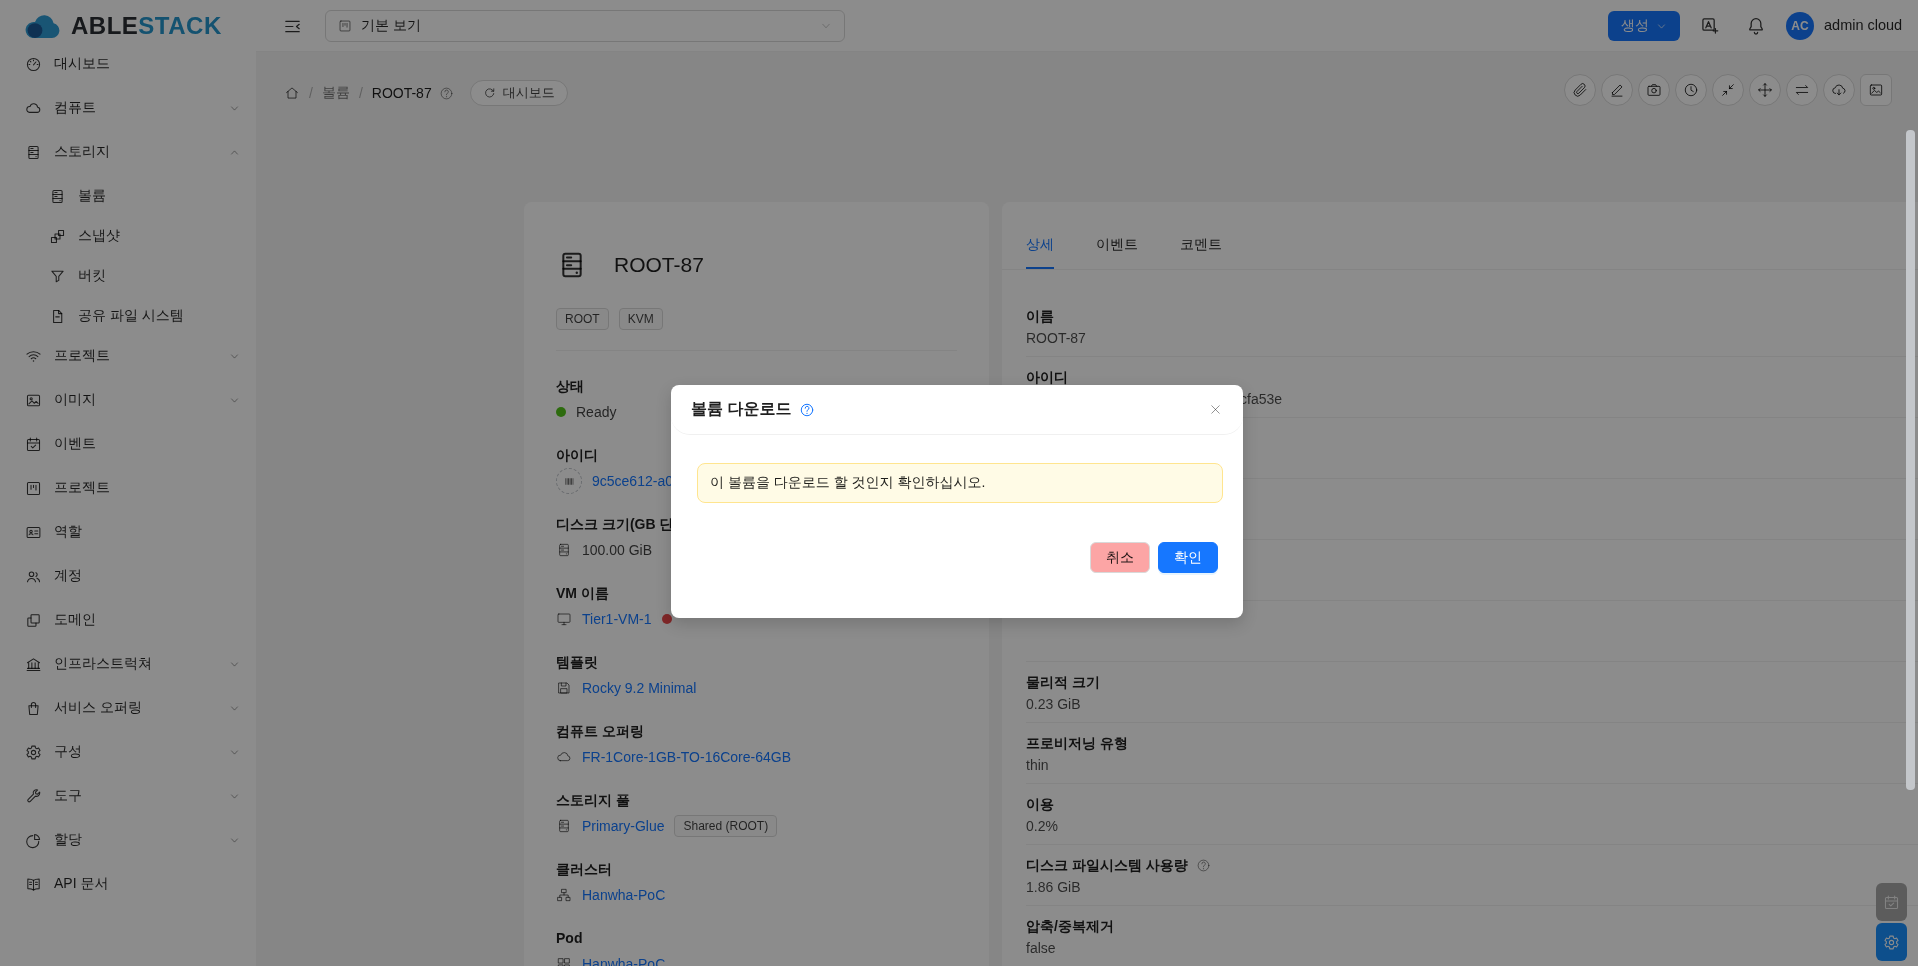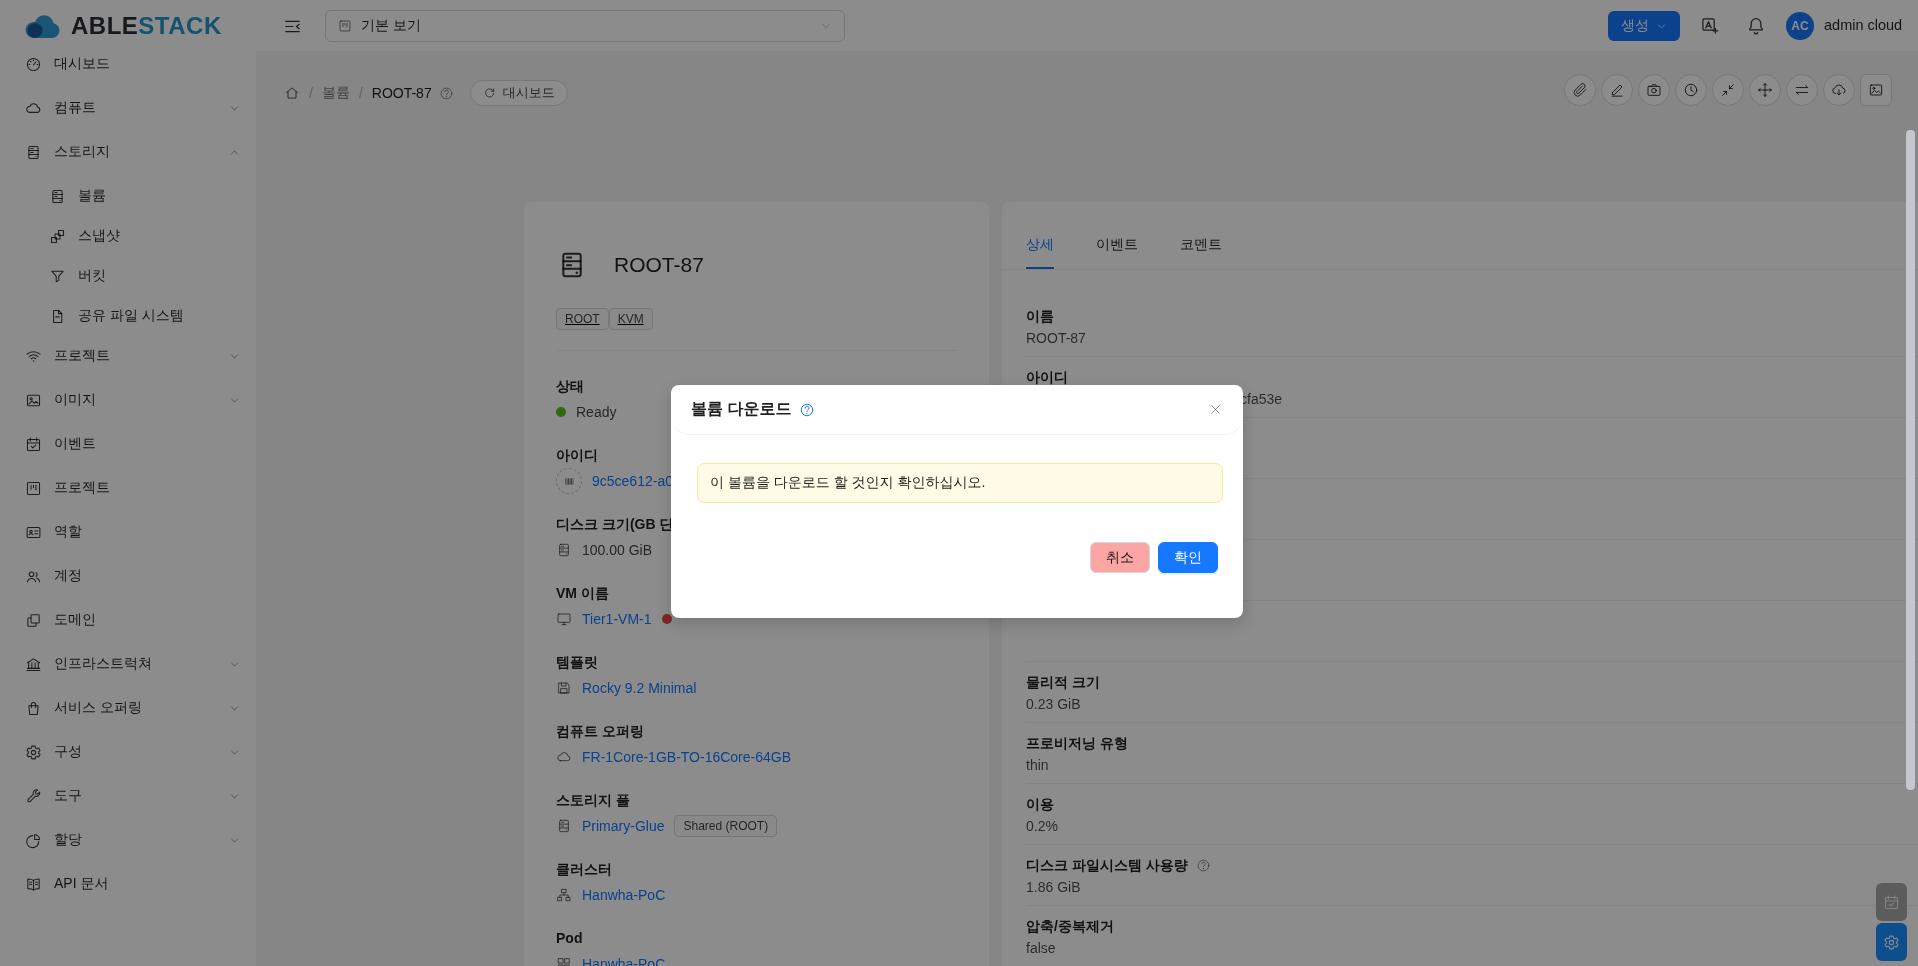--- a/index.html
+++ b/index.html
@@ -56,21 +56,21 @@
   .act-btn.square{border-radius:6px;}
 
   
   .card{position:absolute;top:150px;background:#fff;border-radius:8px;height:840px;}
   .left-card{left:268px;width:465px;padding:0 32px;}
   .right-card{left:746px;width:1133px;}
 
   .lhead{display:flex;align-items:center;gap:26px;margin-top:44px;height:38px;}
   .lhead .big-ico{width:32px;height:38px;color:rgba(0,0,0,.8);}
   .ltitle{font-size:21px;font-weight:500;color:rgba(0,0,0,.88);}
-  .ltags{display:flex;margin-top:24px;height:22px;text-decoration:underline;}
+  .ltags{display:flex;gap:10px;margin-top:24px;height:22px;}
   .tag{border:1px solid #d9d9d9;background:#fafafa;border-radius:4px;font-size:12px;line-height:20px;
     padding:0 8px;color:rgba(0,0,0,.75);}
   .ldivider{height:1px;background:#f0f0f0;margin-top:20px;}
   .lfields{margin-top:24px;}
   .lf{margin-bottom:19px;}
   .lf-label{font-size:14px;font-weight:600;color:rgba(0,0,0,.88);line-height:22px;}
   .lf-val{margin-top:2px;display:flex;align-items:center;gap:10px;font-size:14px;color:rgba(0,0,0,.75);min-height:26px;line-height:26px;}
   .lf-val .ico{width:16px;height:16px;color:rgba(0,0,0,.6);flex:none;}
   .lf-val .lnk{color:var(--link);cursor:pointer;}
   .dot{width:10px;height:10px;border-radius:50%;flex:none;display:inline-block;}

